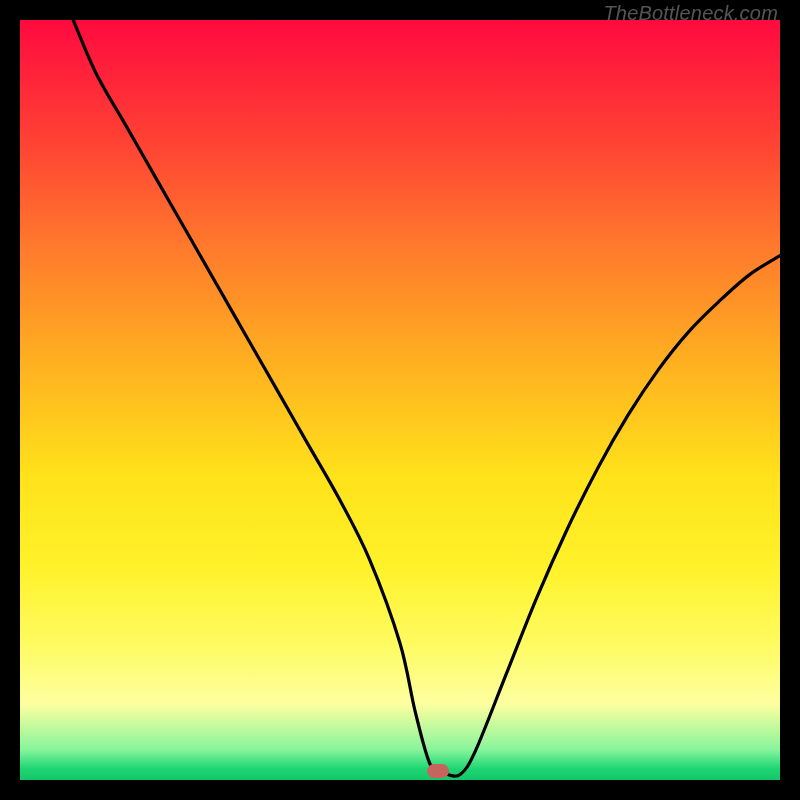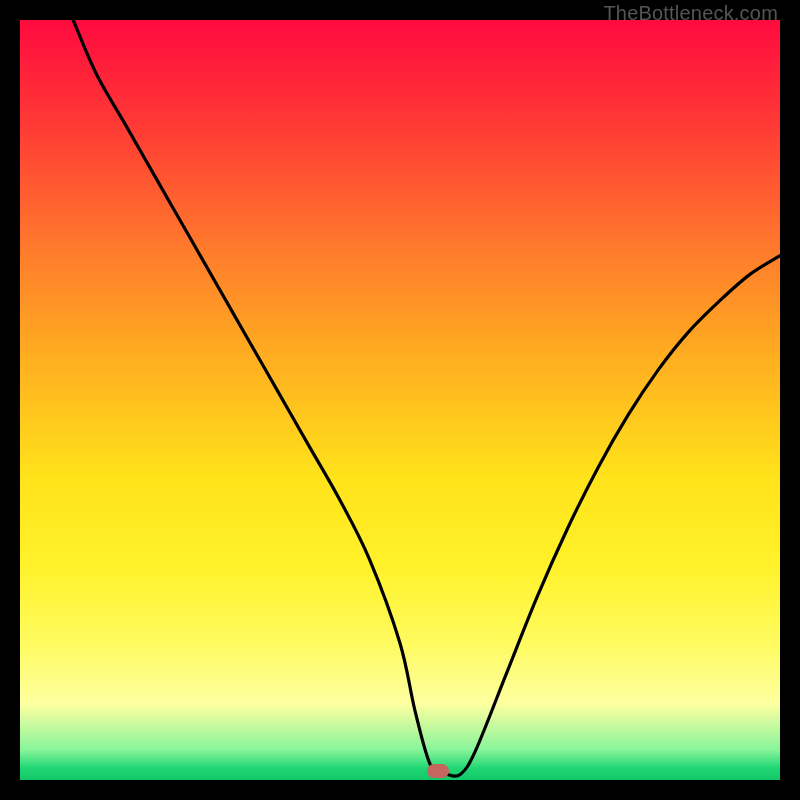--- a/index.html
+++ b/index.html
@@ -9,20 +9,21 @@
     height: 800px;
     background: #000;
     font-family: Arial, Helvetica, sans-serif;
     overflow: hidden;
   }
   .frame {
     position: relative;
     width: 800px;
     height: 800px;
     background: #000;
+    font-style: italic;
   }
   .plot-area {
     position: absolute;
     left: 20px;
     top: 20px;
     width: 760px;
     height: 760px;
     background: linear-gradient(to bottom,
       #ff0a3f 0%,
       #ff3e34 15%,

